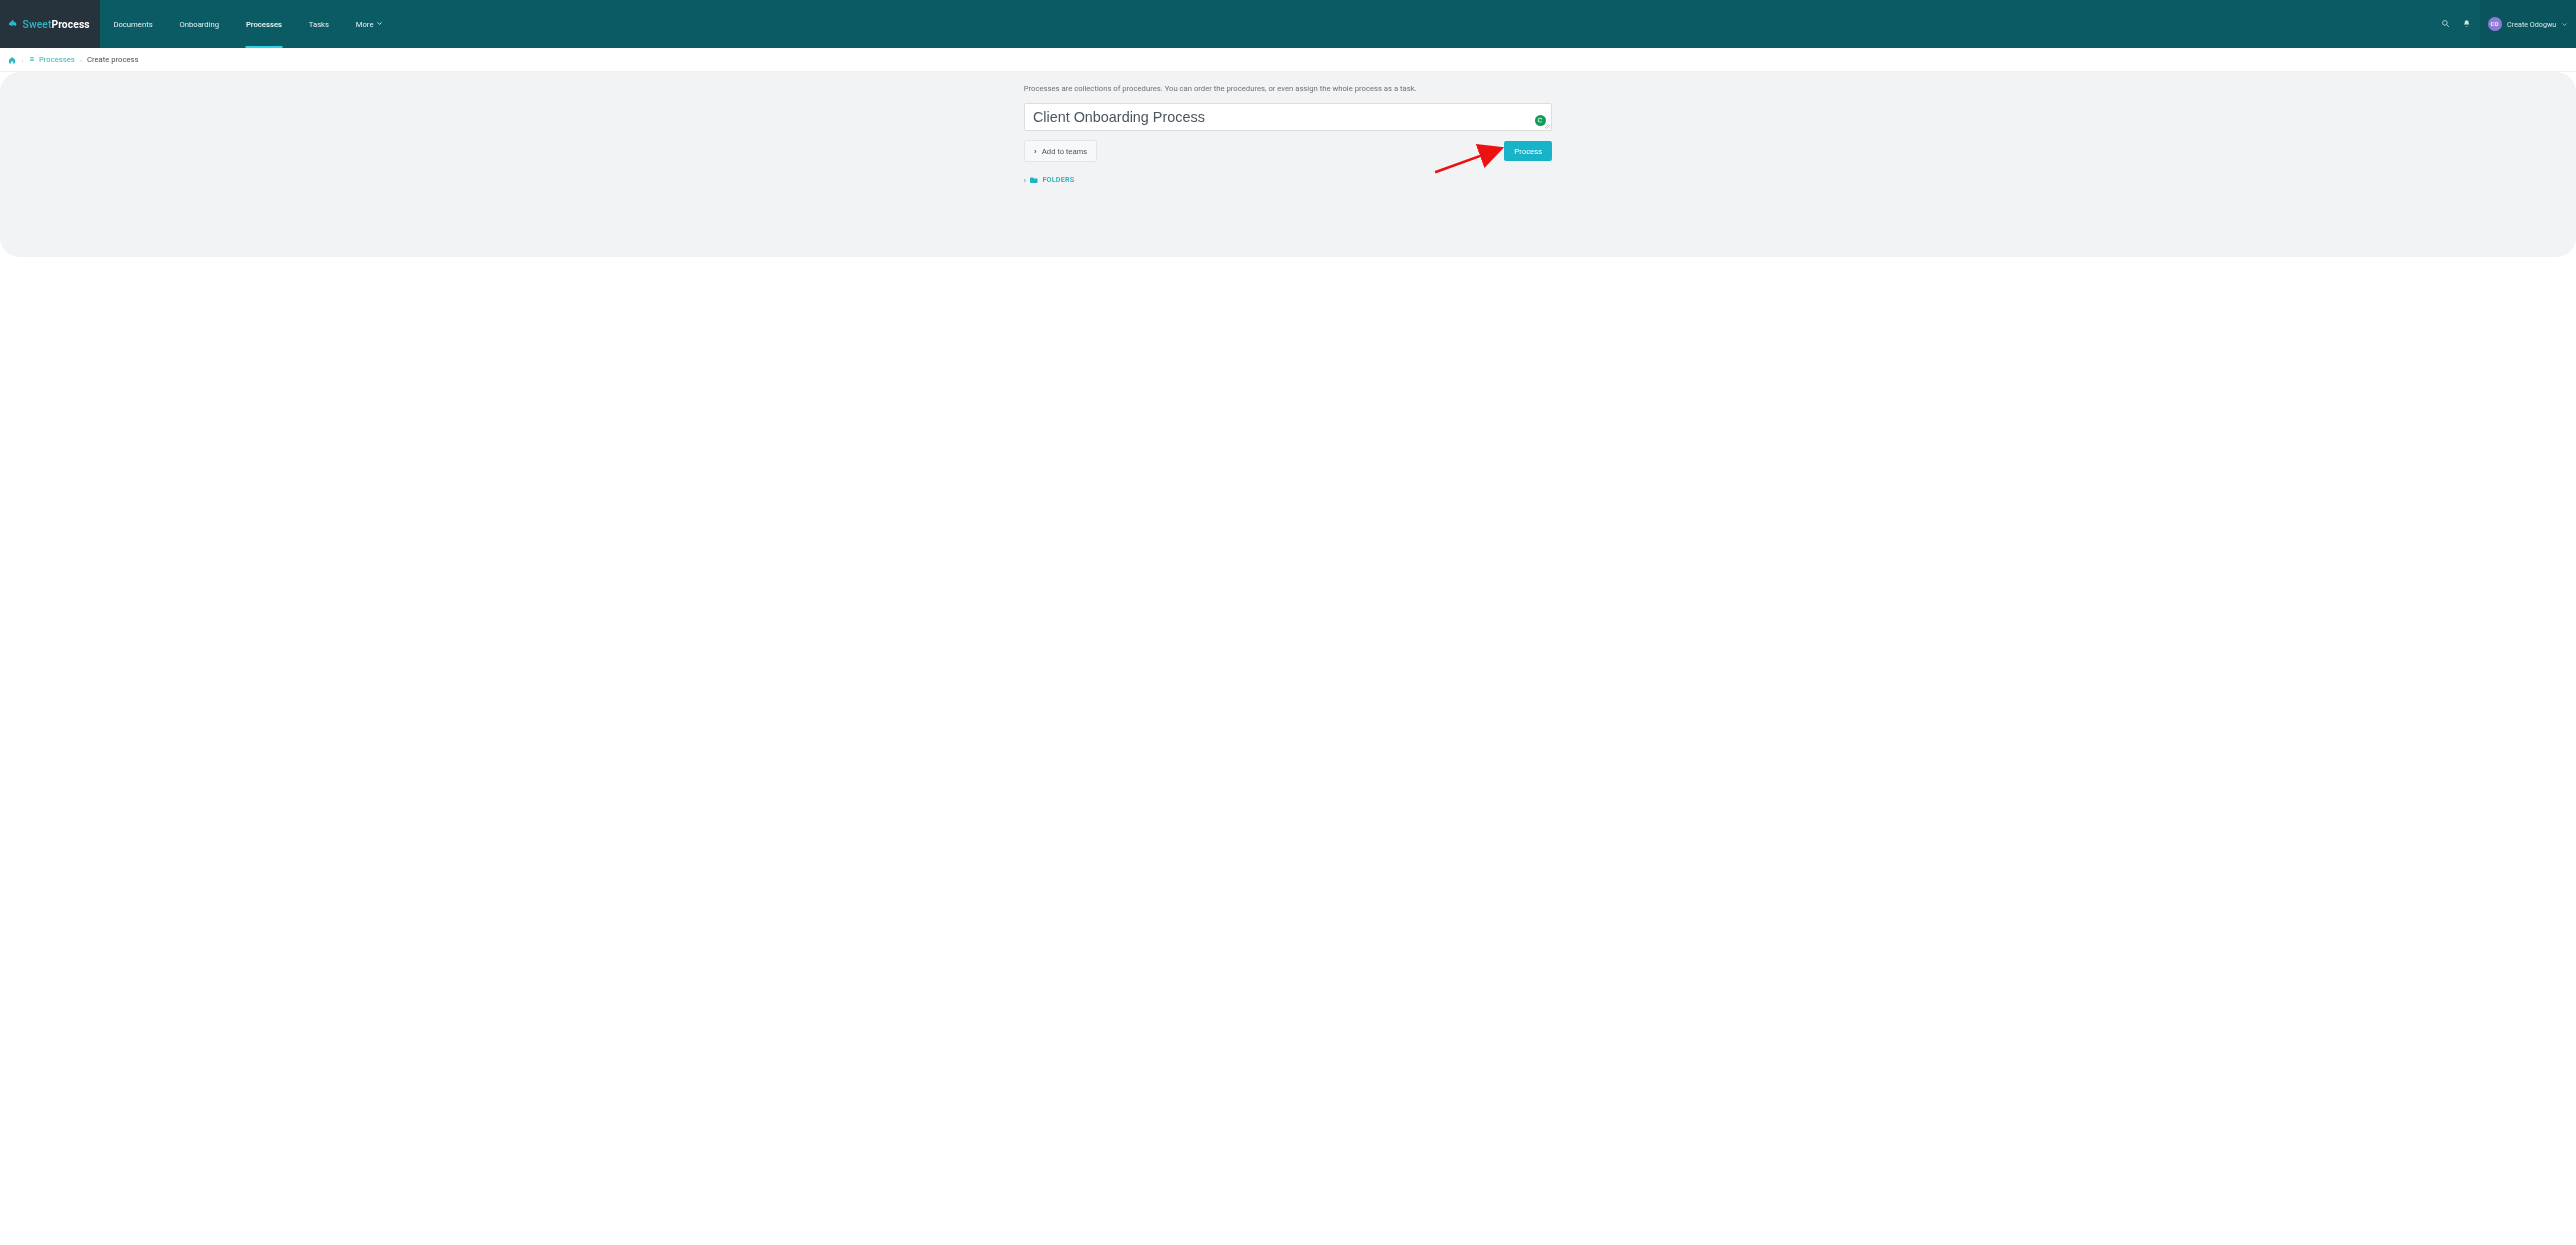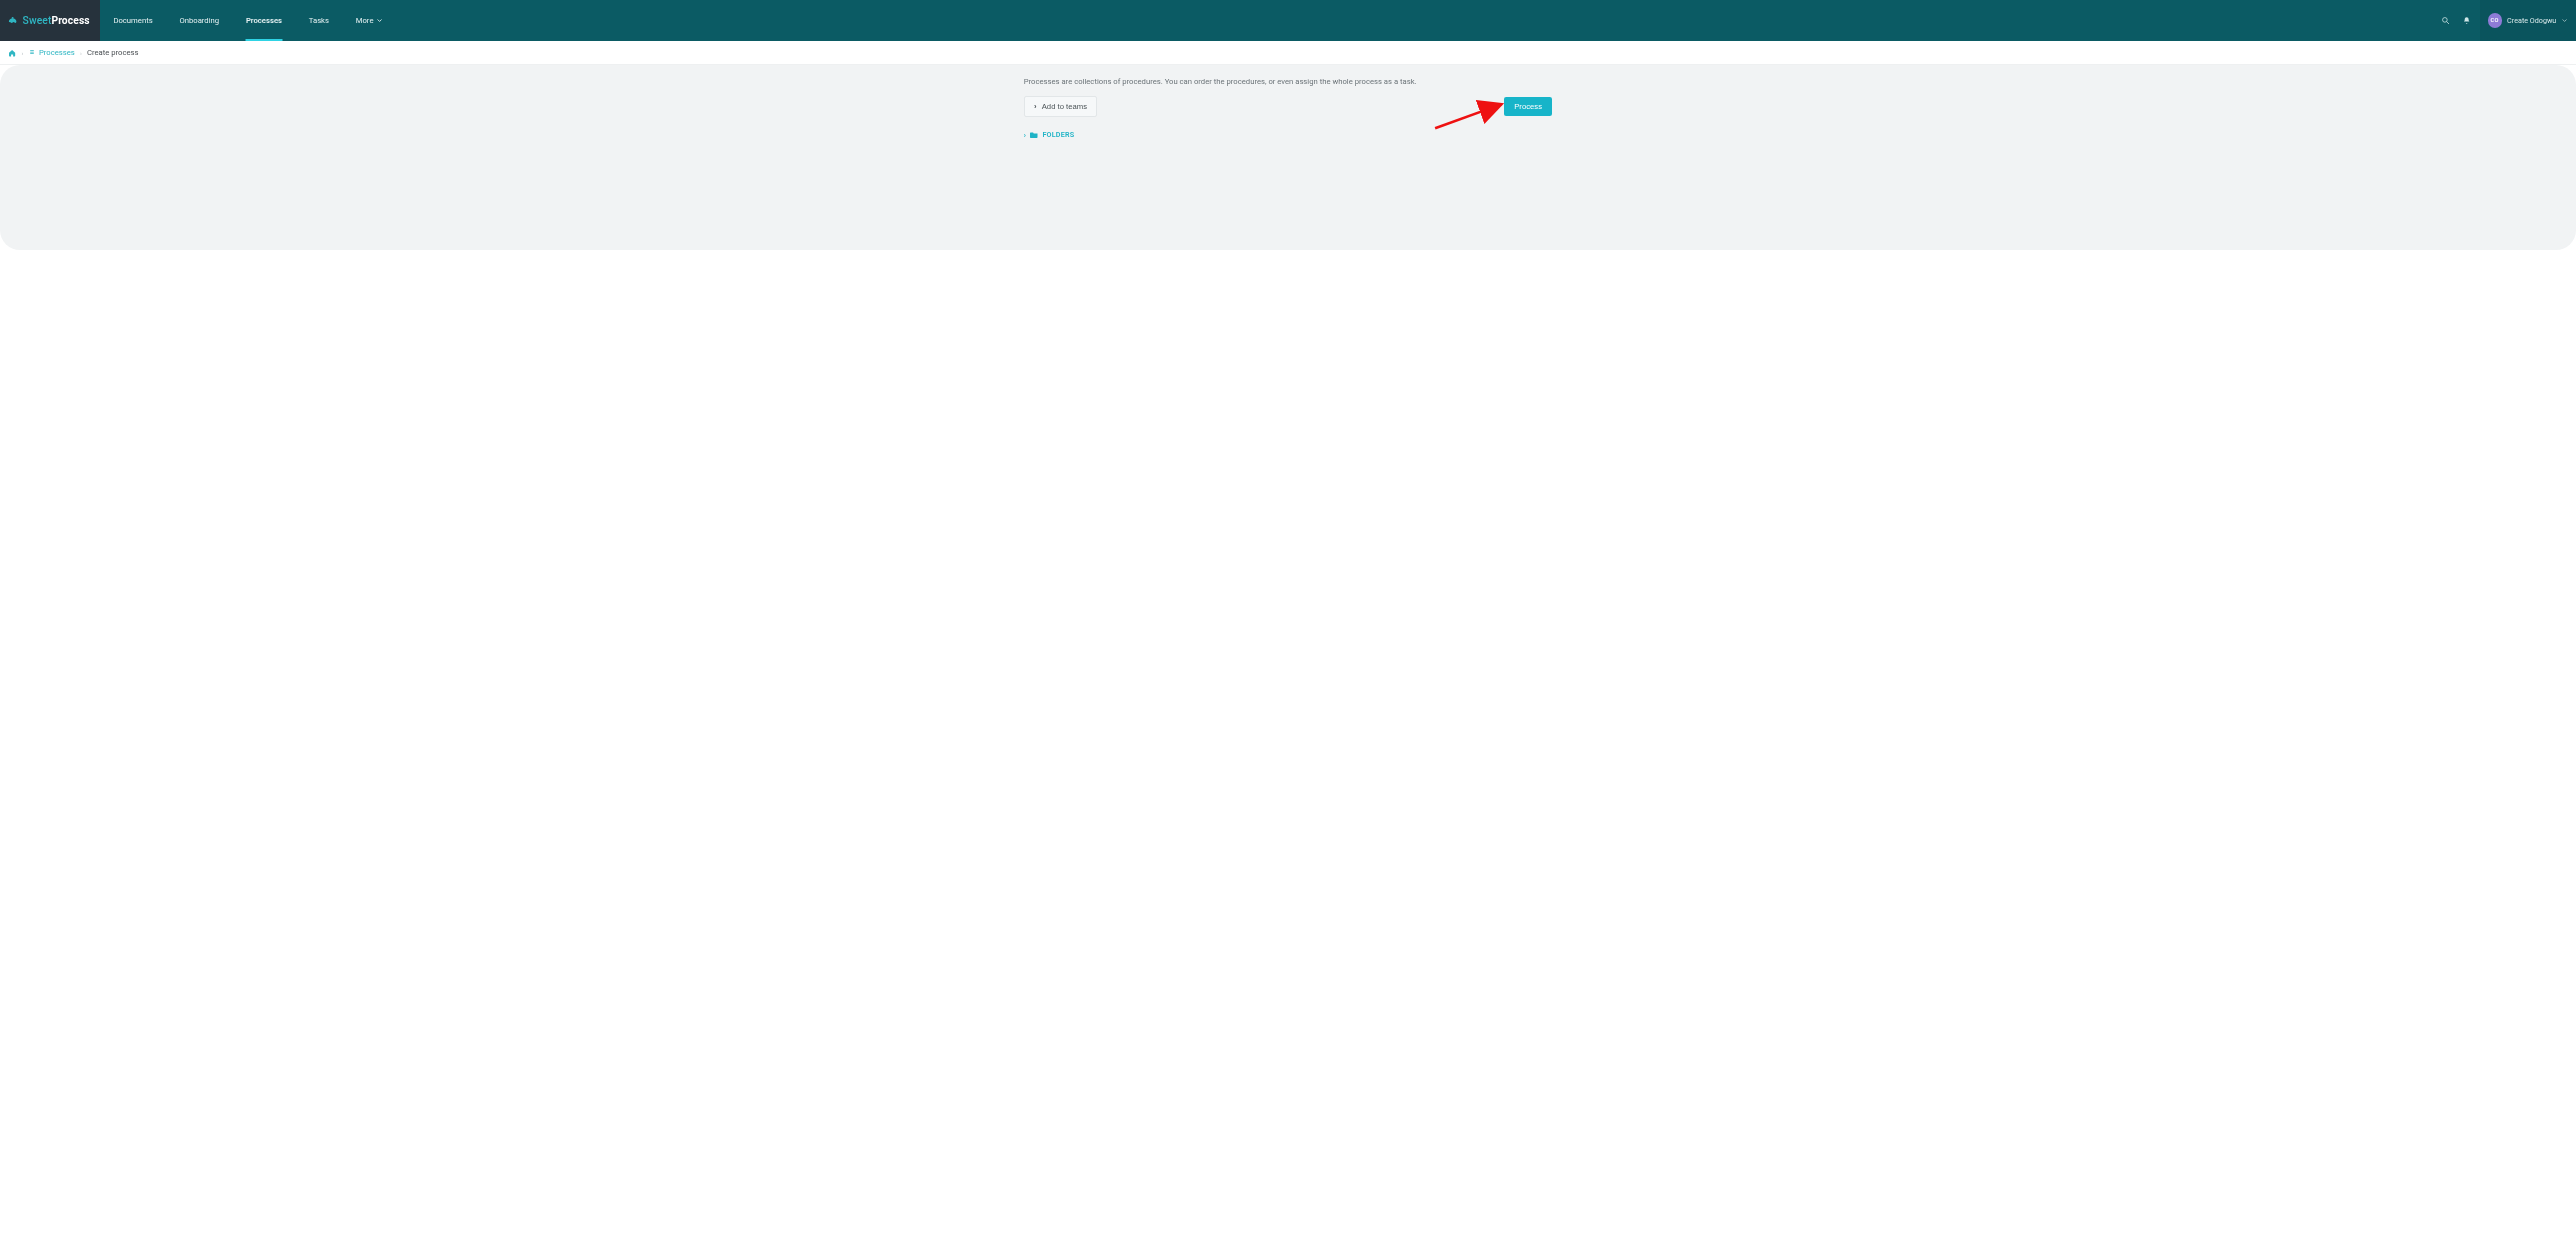--- a/index.html
+++ b/index.html
@@ -2,21 +2,21 @@
 <html style="font-size:8.2px"><head>
 <meta charset="utf-8">
 <style>
   * { box-sizing: border-box; margin: 0; padding: 0; }
   body { font-family: -apple-system, BlinkMacSystemFont, "Segoe UI", Roboto, Helvetica, Arial, sans-serif; background: #fff; color: #333; }
 
   
   .topnav {
     display: flex;
     align-items: stretch;
-    height: 41px;
+    height: 48px;
     background: #0b5b64;
     color: #fff;
   }
   .brand-cell {
     display: flex;
     align-items: center;
     padding: 0 10.3px 0 7.2px;
     background: #26323c;
     gap: 4.1px;
     min-width: 98px;
@@ -258,20 +258,29 @@
   </span>
   <span class="crumb-sep">›</span>
   <span class="crumb-current">Create process</span>
 </div>
 
 <div class="page-body">
   <div class="form-wrap">
 
     <p class="form-intro">Processes are collections of procedures. You can order the procedures, or even assign the whole process as a task.</p>
 
+    <div class="title-input-shell">
+      <input class="title-input" type="text" value="Client Onboarding Process" style="">
+      <span class="grammarly-badge">
+        <svg width="6.2" height="6.2" viewBox="0 0 24 24">
+            <path d="M12 3a9 9 0 1 0 8 13h-3a6 6 0 1 1 .8-6H21A9 9 0 0 0 12 3z" fill="#fff"></path>
+          </svg>
+      </span>
+      <span class="resize-grip"></span>
+    </div>
 
     <div class="row-below">
       <button class="add-teams-btn">
         <span class="chev">›</span>
         <span>Add to teams</span>
       </button>
 
       <div style="position:relative;">
         <button class="continue-btn">
           <span>Process</span>

